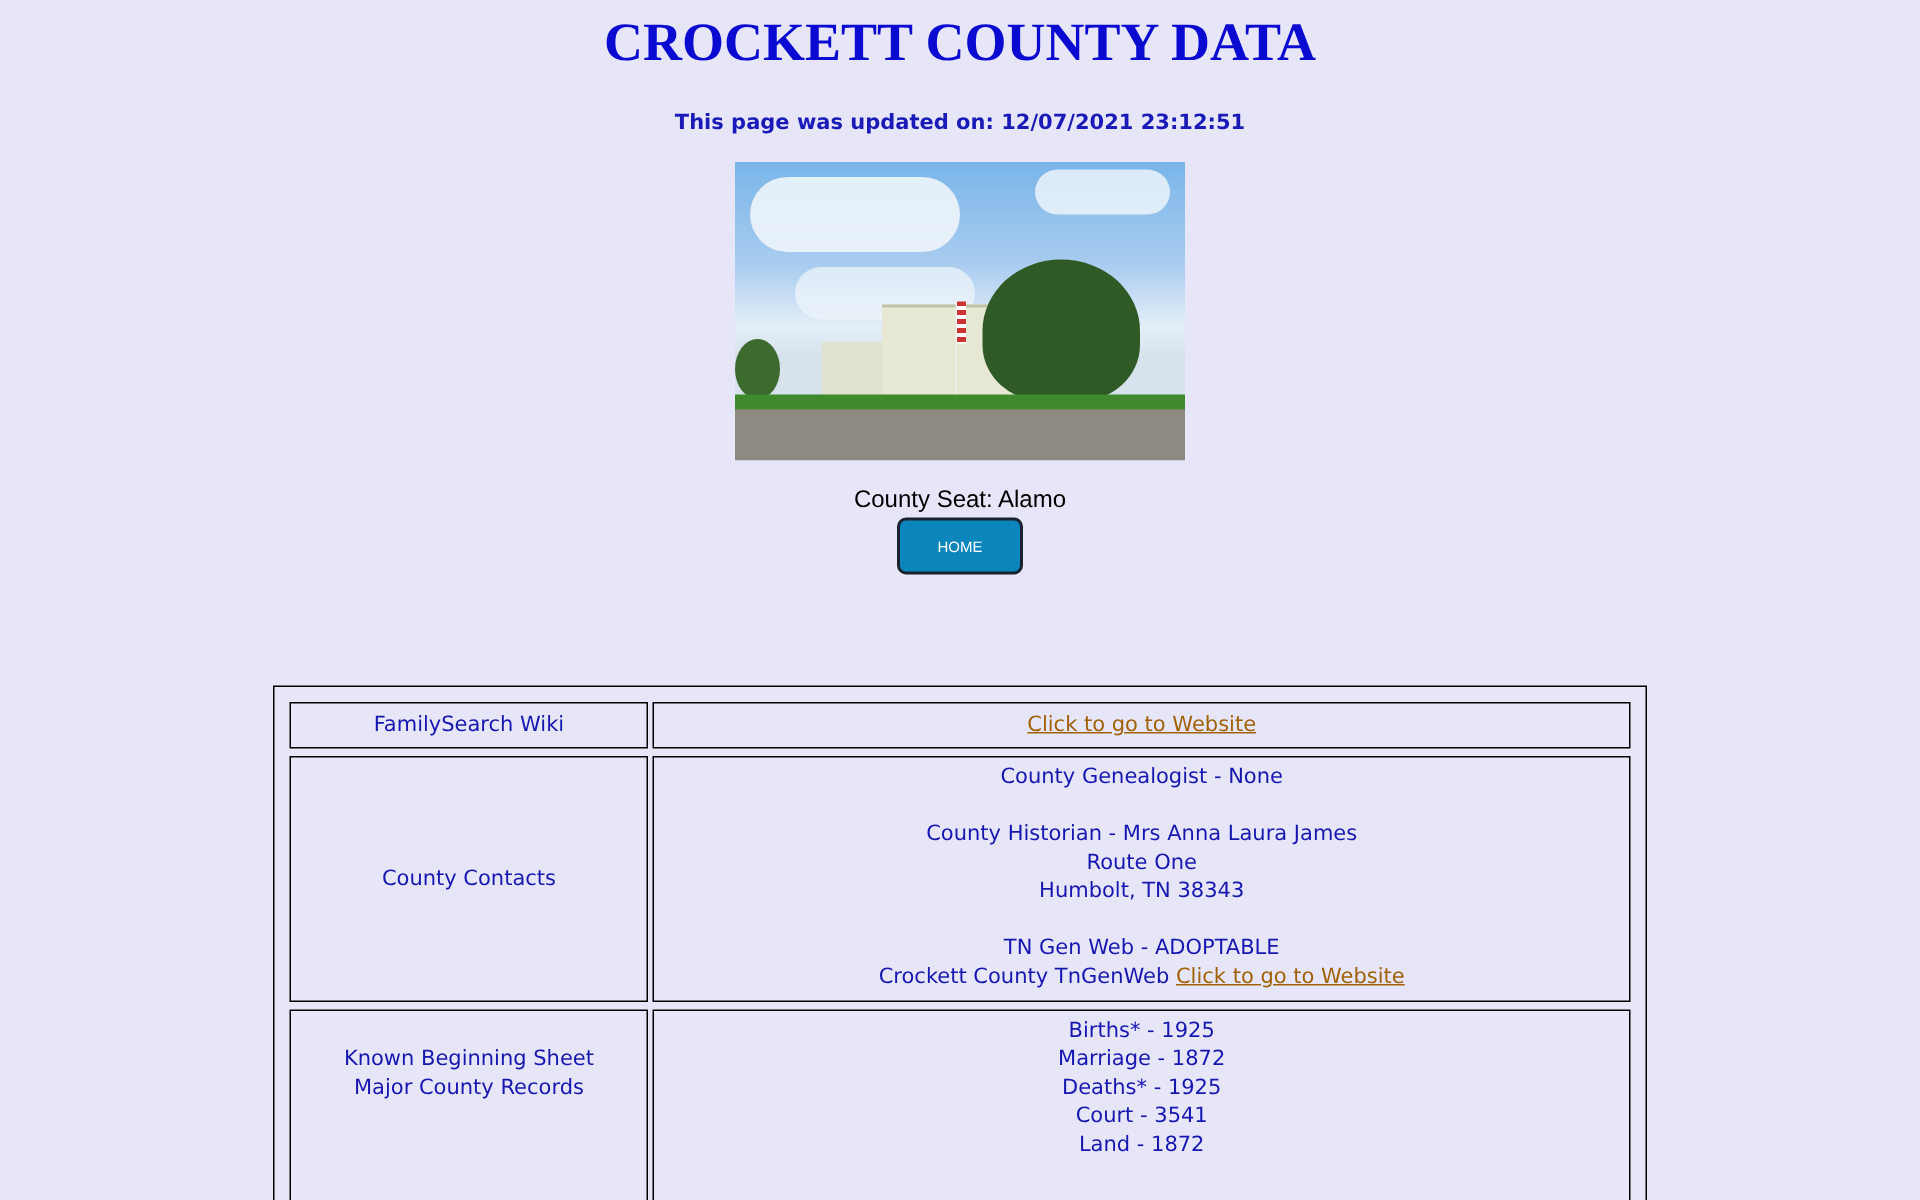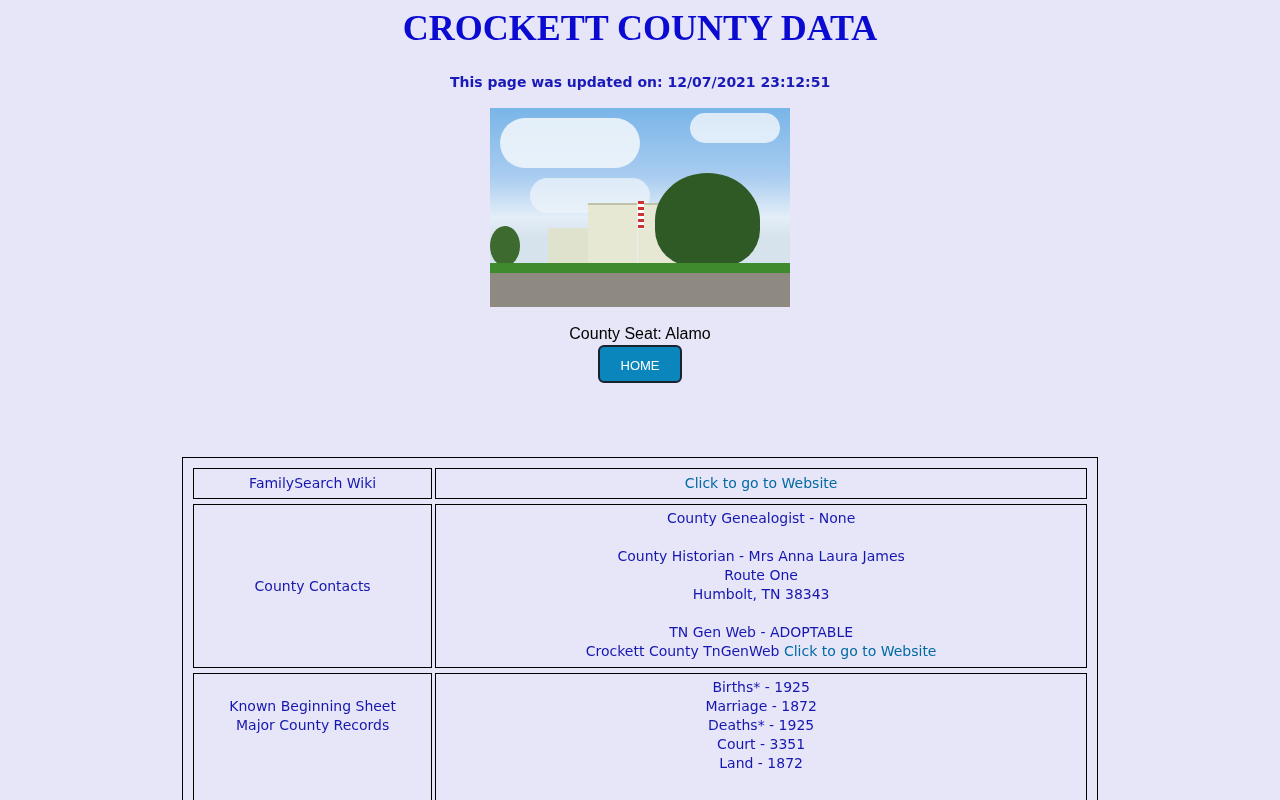--- a/index.html
+++ b/index.html
@@ -53,21 +53,21 @@
     }
     .home-wrap { text-align: center; margin-top: 1px; }
     .home-btn {
       display: inline-block;
       width: 84px; height: 38px;
       background: #0a86bd;
       border: 2px solid #1a2230;
       border-radius: 6px;
       color: #ffffff;
       font-family: "Liberation Sans", sans-serif;
-      font-size: 13px;
+      font-size: 10px;
       line-height: 38px;
       text-align: center;
       box-sizing: border-box;
       cursor: pointer;
     }
     .outer {
       position: absolute; left: 182px; top: 457px;
       width: 916px; height: 400px;
       border: 1px solid #000;
       box-sizing: border-box;
@@ -83,21 +83,21 @@
       text-align: center;
       vertical-align: middle;
       font-size: 14px;
       color: #1616b0;
       line-height: 19px;
       padding: 0 2px;
     }
     td.label { width: 233px; margin-top: 32px; }
     td.value { width: 645px; }
     td.value.top { vertical-align: top; }
-    a.link { color: #0369a1; cursor: pointer; }
+    a.link { color: #a16207; text-decoration: underline; cursor: pointer; }
     .blank { height: 19px; }
   </style>
 </head>
 <body>
 
 <h1 class="title">CROCKETT COUNTY DATA</h1>
 <div class="updated">This page was updated on: 12/07/2021 23:12:51</div>
 
 <div class="photo-wrap">
   <div class="photo" title="Crockett County Courthouse">
@@ -148,19 +148,19 @@
     </tr>
     <tr style="height:140px;">
       <td class="label top" style="vertical-align:top; padding-top:23px;">
         <div>Known Beginning Sheet</div>
         <div>Major County Records</div>
       </td>
       <td class="value top" style="padding-top:4px;">
         <div>Births* - 1925</div>
         <div>Marriage - 1872</div>
         <div>Deaths* - 1925</div>
-        <div>Court - 3351</div>
+        <div>Court - 3541</div>
         <div>Land - 1872</div>
       </td>
     </tr>
   </tbody>
     </table>
 </div>
 
 </body></html>

